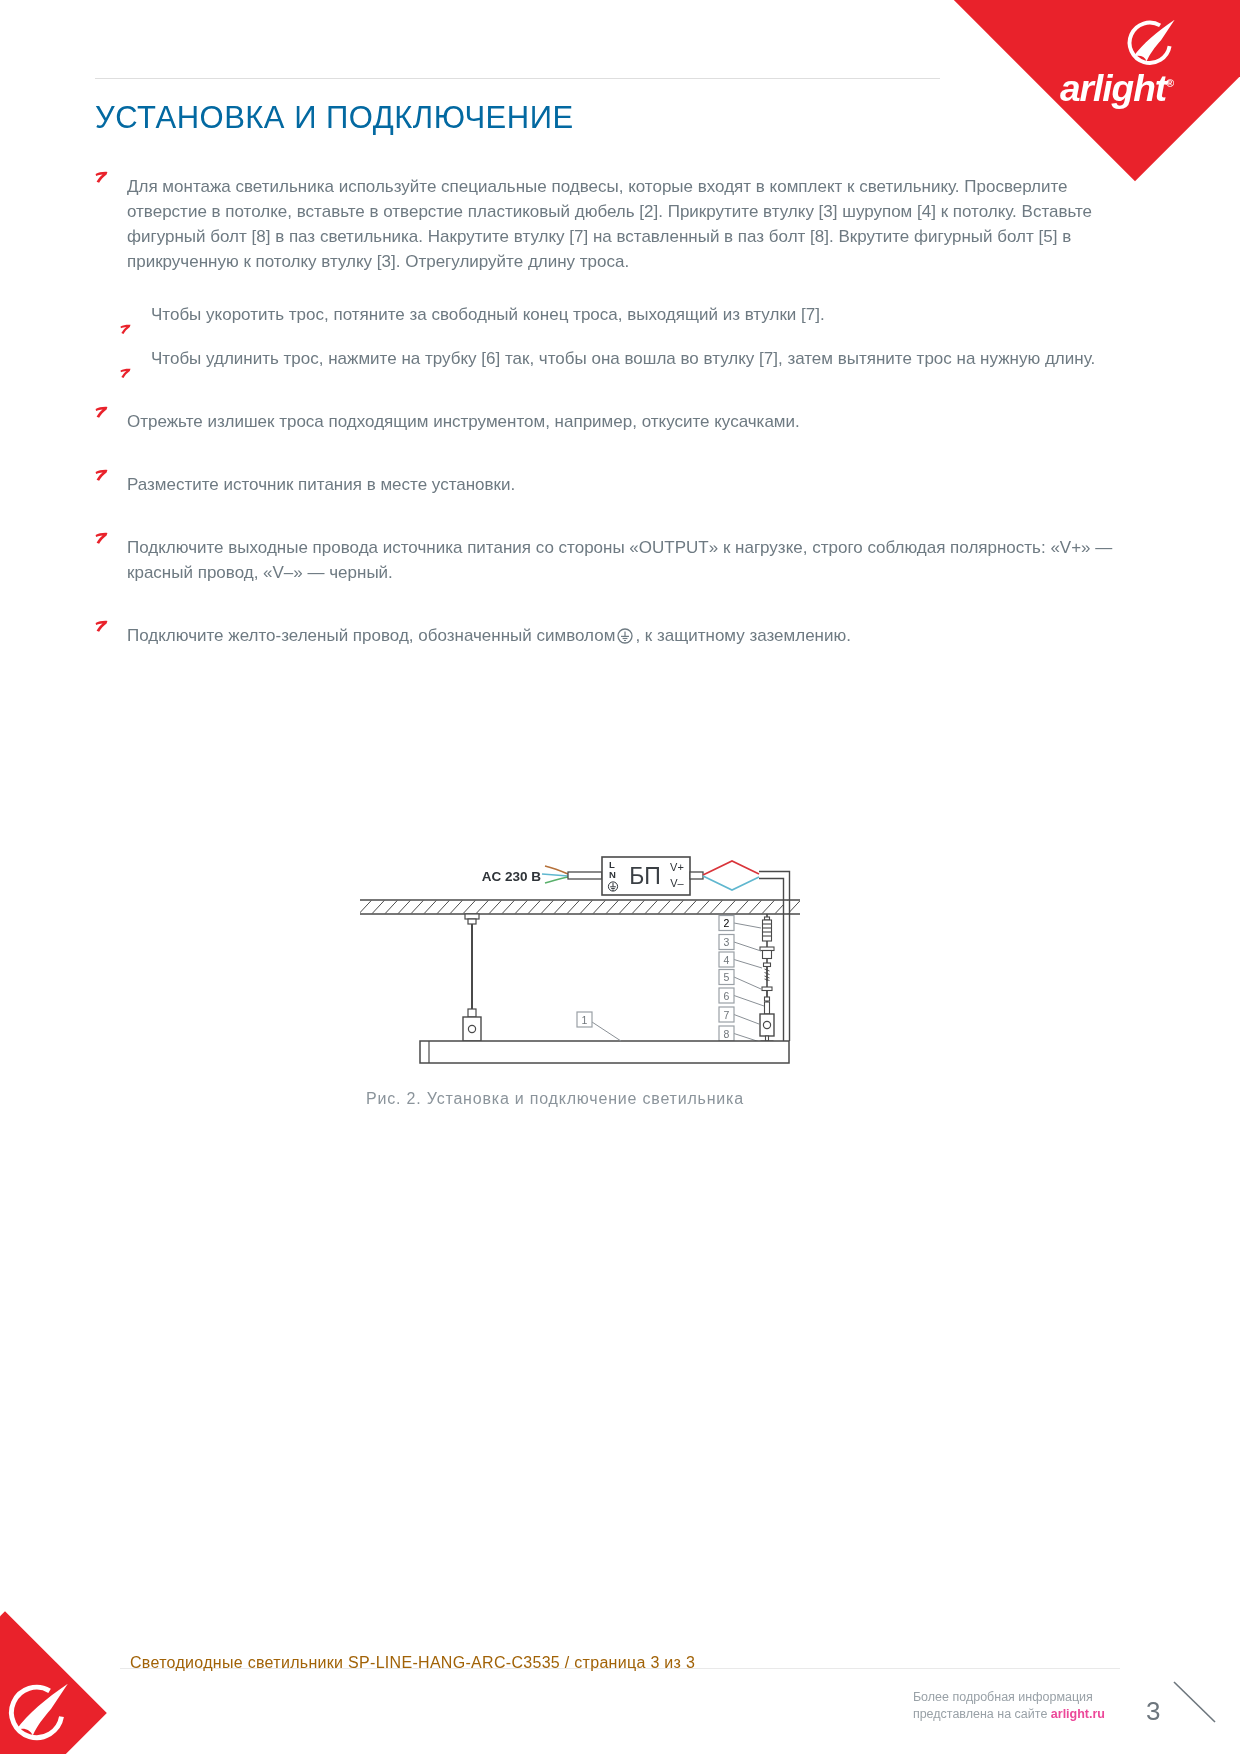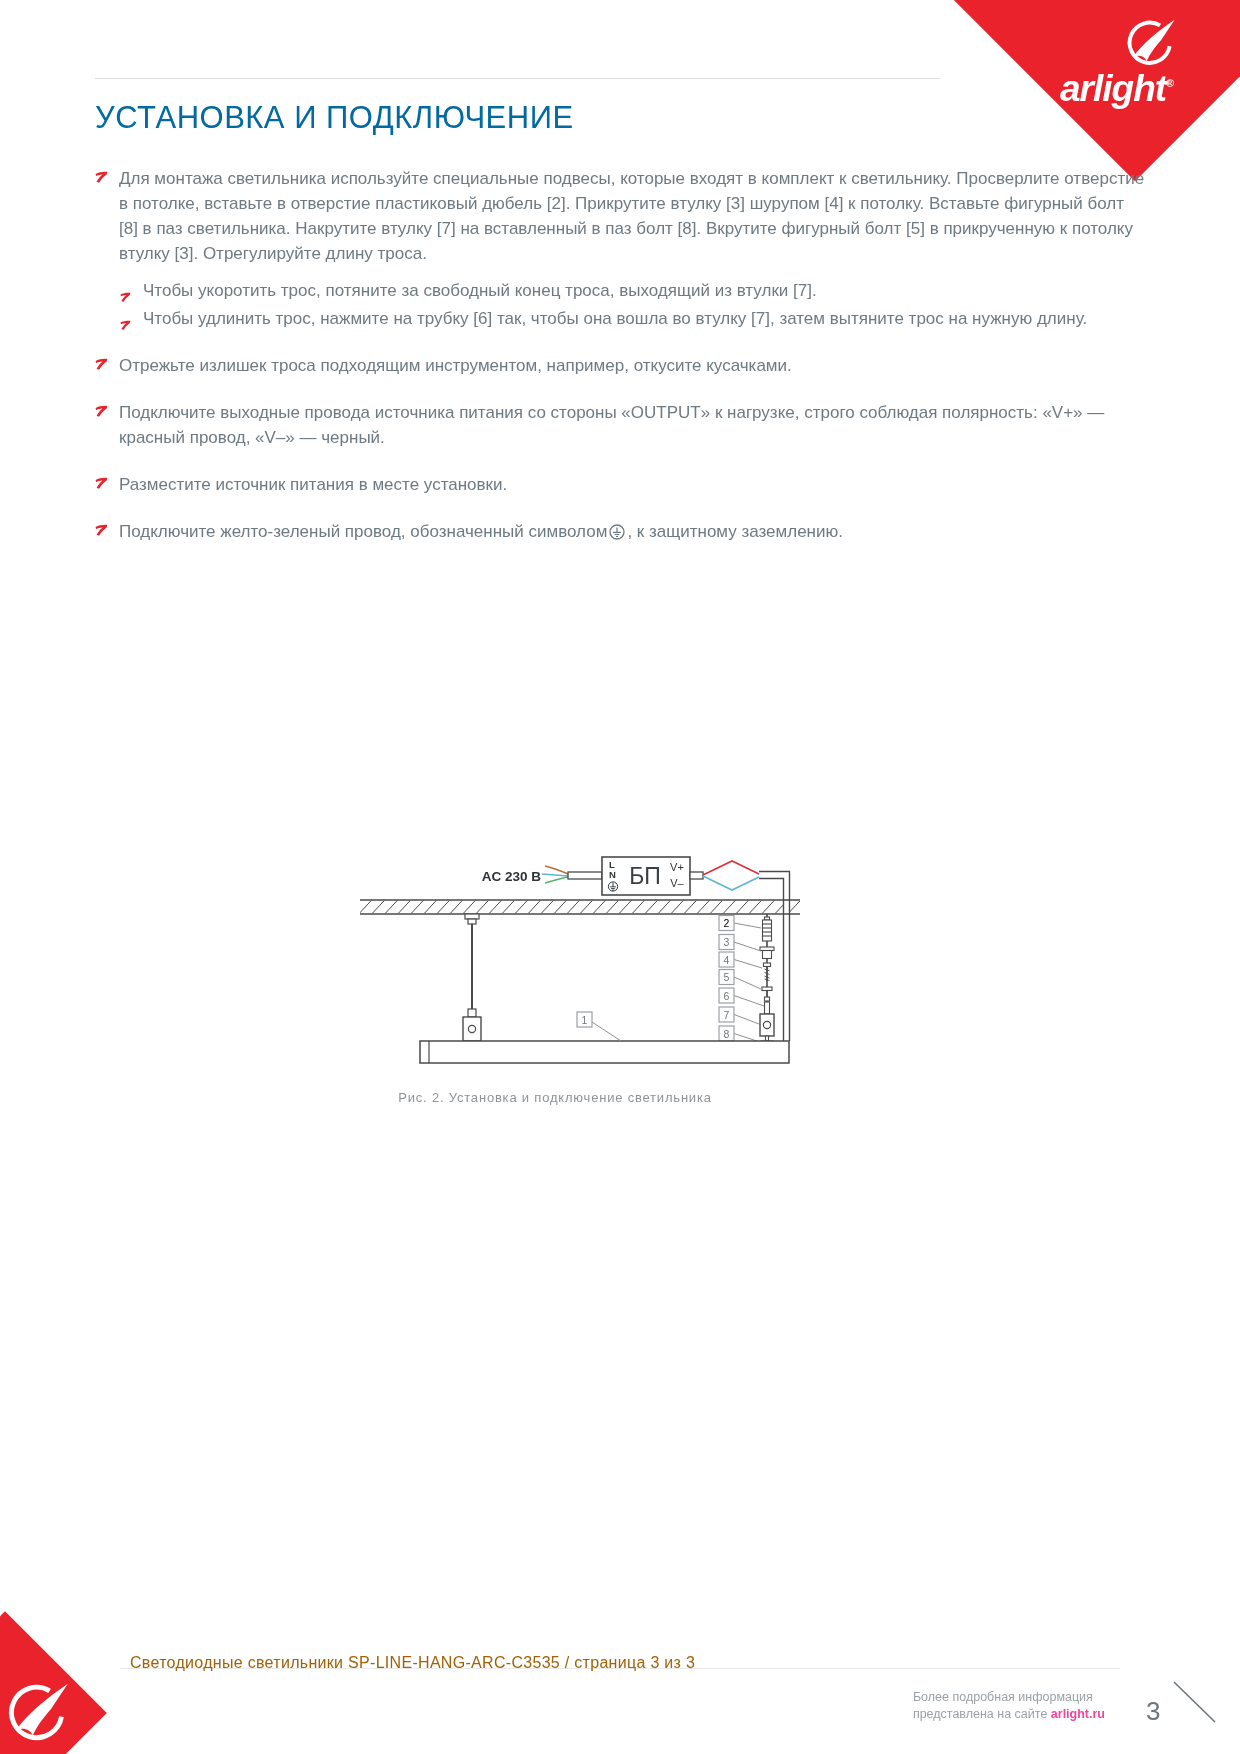--- a/index.html
+++ b/index.html
@@ -14,29 +14,29 @@
   .brand-logo{position:absolute; left:1060px; top:12px; width:180px; color:#fff; }
   .brand-logo .word{font-size:37px; font-weight:bold; font-style:italic; letter-spacing:-1px; line-height:1;}
   .brand-logo .reg{font-size:11px; vertical-align:14px; font-style:normal;}
   .swoosh{display:block; margin:0 auto 2px auto;}
 
   
   .content{position:absolute; left:95px; top:100px; width:1050px;}
   .page-title{margin:0 0 30px 0; font-size:31px; font-weight:400; color:#0369a1; letter-spacing:0.5px;}
   .bullet{display:flex; gap:11px; margin-bottom:22px;}
   .bullet .mark{flex:0 0 13px; margin-top:5px;}
-  .bullet p{margin:0; font-size:17px; line-height:25px; color:#6e7a82;}
+  .bullet p{margin:8px; font-size:17px; line-height:25px; color:#6e7a82;}
   .sub-group{margin:-10px 0 22px 24px;}
   .sub-group .bullet{margin-bottom:3px;align-items:flex-end;}
   .ground-sym{display:inline-block; vertical-align:-3px; margin:0 2px;}
 
   
   .figure{position:absolute; left:355px; top:750px;}
   .figure-caption{position:absolute; left:315px; top:1090px; width:480px; text-align:center;
-    font-size:13px; letter-spacing:0.8px; color:#8b949b;}
+    font-size:16px; letter-spacing:0.8px; color:#8b949b;}
 
   
   .footer-line{position:absolute; left:120px; top:1668px; width:1000px; height:1px; background:#e9e9e9;}
   .footer-left{position:absolute; left:130px; top:1654px; font-size:16px; color:#a16207; letter-spacing:0.3px;}
   .footer-right{position:absolute; right:135px; top:1689px; font-size:12.5px; line-height:17px; color:#99a1a7;}
   .footer-right b{color:#ec4899;}
   .page-number{position:absolute; left:1146px; top:1696px; font-size:26px; color:#6d767d;}
   .footer-slash{position:absolute; left:1172px; top:1680px;}
 </style>
 </head>
@@ -84,28 +84,28 @@
       <svg class="mark" width="13" height="13" viewBox="0 0 13 13">
           <path fill="#e9222b" d="M0.6,2.9 C3.6,1.4 7.6,0.6 12.4,0.9 L11.6,3.4 C8.2,5.9 5.6,8.7 4.1,11.8 L1.6,10.7 C3.1,7.8 5.2,5.3 7.6,3.4 C5.2,3.5 2.8,4 1.1,4.9 Z"></path>
         </svg>
       <p>Отрежьте излишек троса подходящим инструментом, например, откусите кусачками.</p>
     </div>
 
     <div class="bullet">
       <svg class="mark" width="13" height="13" viewBox="0 0 13 13">
           <path fill="#e9222b" d="M0.6,2.9 C3.6,1.4 7.6,0.6 12.4,0.9 L11.6,3.4 C8.2,5.9 5.6,8.7 4.1,11.8 L1.6,10.7 C3.1,7.8 5.2,5.3 7.6,3.4 C5.2,3.5 2.8,4 1.1,4.9 Z"></path>
         </svg>
+      <p>Разместите источник питания в месте установки.</p>
+    </div>
+
+    <div class="bullet">
+      <svg class="mark" width="13" height="13" viewBox="0 0 13 13">
+          <path fill="#e9222b" d="M0.6,2.9 C3.6,1.4 7.6,0.6 12.4,0.9 L11.6,3.4 C8.2,5.9 5.6,8.7 4.1,11.8 L1.6,10.7 C3.1,7.8 5.2,5.3 7.6,3.4 C5.2,3.5 2.8,4 1.1,4.9 Z"></path>
+        </svg>
       <p>Подключите выходные провода источника питания со стороны «OUTPUT» к нагрузке, строго соблюдая полярность: «V+» — красный провод, «V–» — черный.</p>
-    </div>
-
-    <div class="bullet">
-      <svg class="mark" width="13" height="13" viewBox="0 0 13 13">
-          <path fill="#e9222b" d="M0.6,2.9 C3.6,1.4 7.6,0.6 12.4,0.9 L11.6,3.4 C8.2,5.9 5.6,8.7 4.1,11.8 L1.6,10.7 C3.1,7.8 5.2,5.3 7.6,3.4 C5.2,3.5 2.8,4 1.1,4.9 Z"></path>
-        </svg>
-      <p>Разместите источник питания в месте установки.</p>
     </div>
 
 
     <div class="bullet">
       <svg class="mark" width="13" height="13" viewBox="0 0 13 13">
           <path fill="#e9222b" d="M0.6,2.9 C3.6,1.4 7.6,0.6 12.4,0.9 L11.6,3.4 C8.2,5.9 5.6,8.7 4.1,11.8 L1.6,10.7 C3.1,7.8 5.2,5.3 7.6,3.4 C5.2,3.5 2.8,4 1.1,4.9 Z"></path>
         </svg>
       <p><span>Подключите желто-зеленый провод, обозначенный символом</span><svg class="ground-sym" width="16" height="16" viewBox="0 0 16 16">
             <circle cx="8" cy="8" r="7" fill="none" stroke="#6e7a82" stroke-width="1.3"></circle>
             <line x1="8" y1="3.4" x2="8" y2="8" stroke="#6e7a82" stroke-width="1.2"></line>

